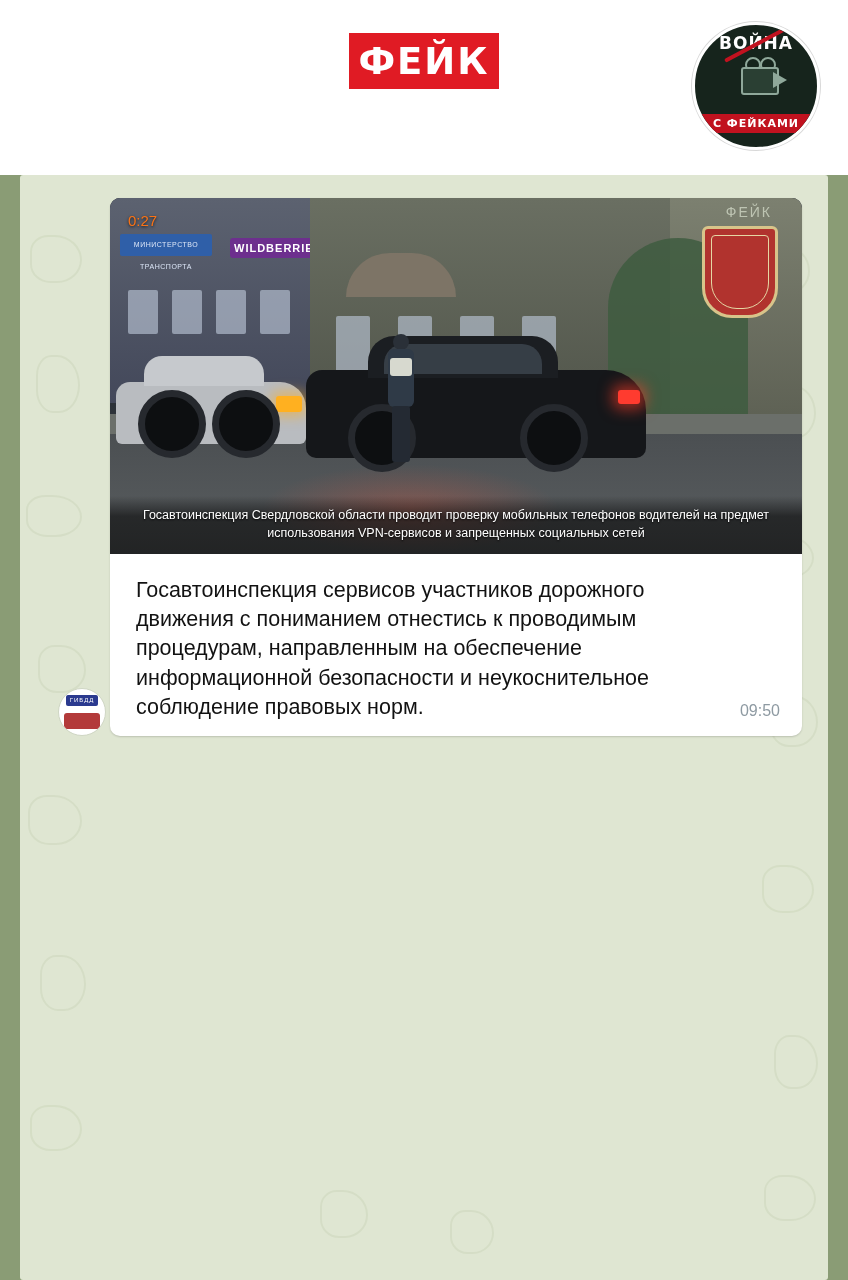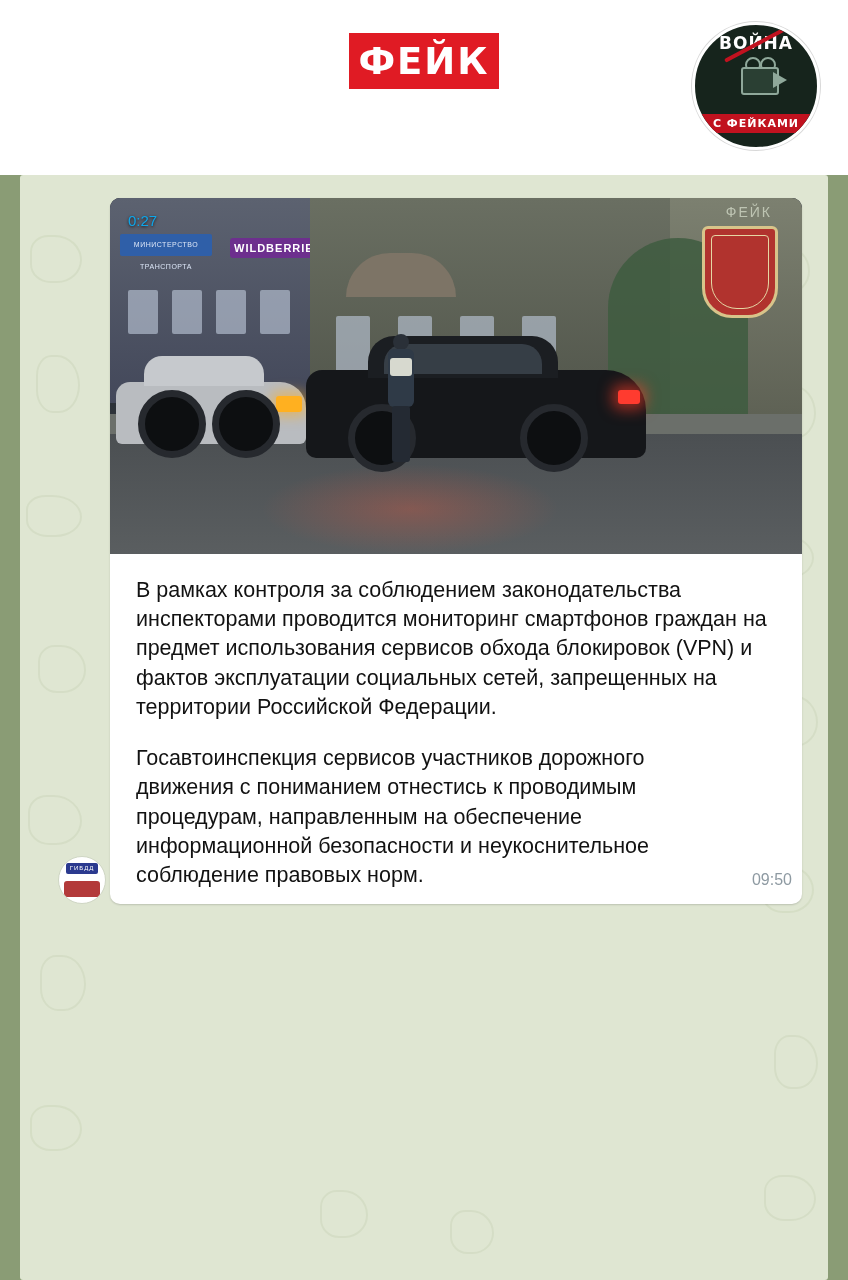--- a/index.html
+++ b/index.html
@@ -318,21 +318,21 @@
   }
   .officer .head { position:absolute; left:7px; top:0; width:16px; height:16px; background:#2a3038; border-radius:50%;}
   .officer .body { position:absolute; left:2px; top:15px; width:26px; height:58px; background:#2f3a47; border-radius:6px;}
   .officer .vest { position:absolute; left:4px; top:24px; width:22px; height:18px; background:#d7d9cf; border-radius:3px;}
   .officer .legs { position:absolute; left:6px; top:72px; width:18px; height:56px; background:#242a33; border-radius:3px;}
   .reflect {
     position: absolute; bottom: 0; left: 150px; width: 300px; height: 90px;
     background: radial-gradient(ellipse at center, rgba(255,90,60,.28), rgba(0,0,0,0) 70%);
   }
   .timer {
-    position: absolute; left: 18px; top: 14px; color: #0ea5e9; font-size: 15px;
+    position: absolute; left: 18px; top: 14px; color: #f97316; font-size: 15px;
     text-shadow: 0 1px 3px rgba(0,0,0,.8);
   }
   .v-caption {
     position: absolute; left: 0; right: 0; bottom: 0; padding: 10px 22px 12px;
     color: #ffffff; font-size: 12.5px; line-height: 1.45; text-align: center;
     background: linear-gradient(rgba(0,0,0,0), rgba(0,0,0,.55) 35%, rgba(0,0,0,.62));
     text-shadow: 0 1px 2px rgba(0,0,0,.9);
   }
 
   
@@ -349,21 +349,21 @@
   }
   .body-text p {
     margin: 0 0 22px 0;
   }
   .body-text p.last {
     margin-bottom: 4px;
     padding-right: 90px;
   }
   .timestamp {
     position: absolute;
-    right: 10px;
+    right: 22px;
     bottom: 14px;
     color: #8e9aa2;
     font-size: 16px;
   }
 </style>
 </head>
 <body>
 
 <div class="top-bar">
 
@@ -461,24 +461,24 @@
           </div>
 
           <div class="officer">
             <div class="head"></div>
             <div class="body"></div>
             <div class="vest"></div>
             <div class="legs"></div>
           </div>
 
           <div class="timer">0:27</div>
+          <div class="v-caption">Госавтоинспекция Свердловской области проводит проверку мобильных телефонов водителей на предмет использования VPN-сервисов и запрещенных социальных сетей</div>
         </div>
 
         <div class="body-text">
-          <p>В рамках контроля за соблюдением законодательства инспекторами проводится мониторинг смартфонов граждан на предмет использования сервисов обхода блокировок (VPN) и фактов эксплуатации социальных сетей, запрещенных на территории Российской Федерации.</p>
           <p class="last">Госавтоинспекция сервисов участников дорожного движения с пониманием отнестись к проводимым процедурам, направленным на обеспечение информационной безопасности и неукоснительное соблюдение правовых норм.</p>
           <div class="timestamp">09:50</div>
         </div>
 
       </div>
     </div>
 
   </div>
 </div>
 

